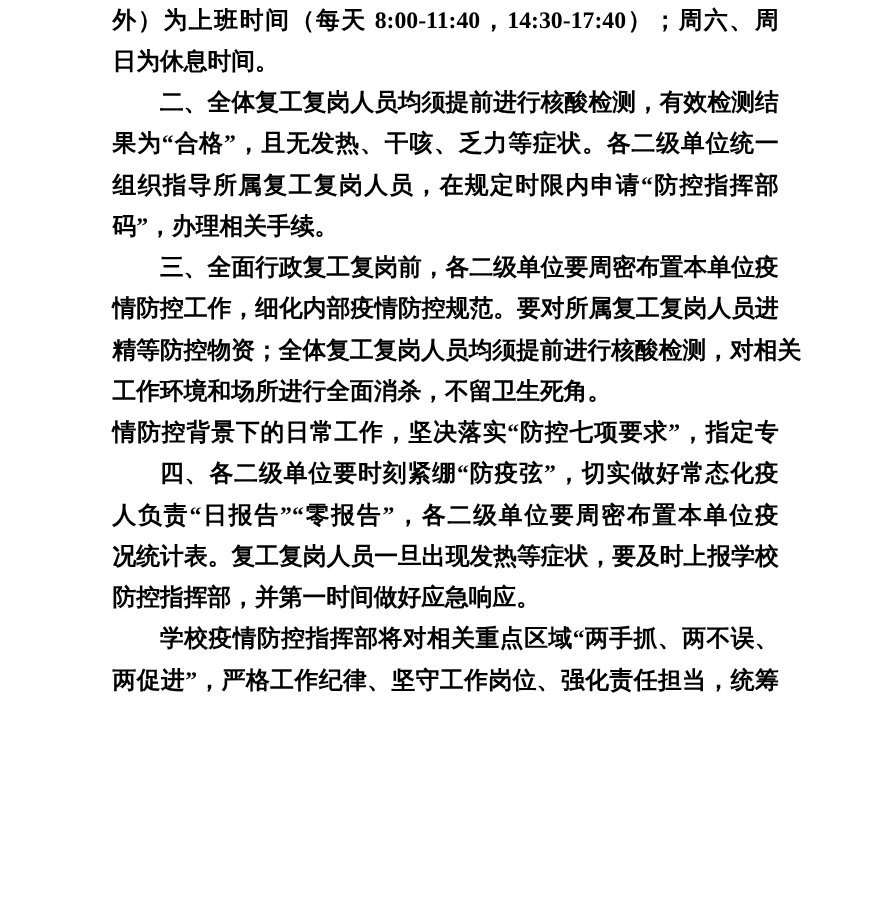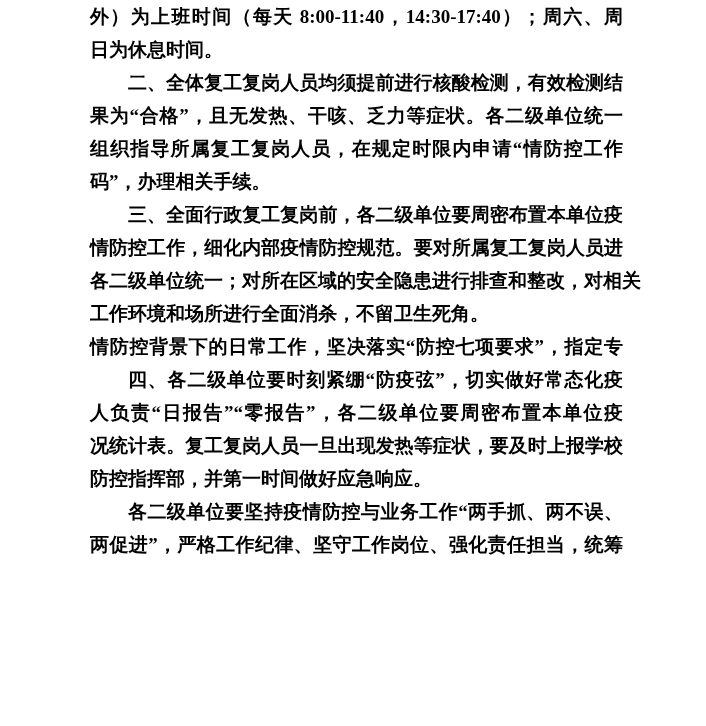--- a/index.html
+++ b/index.html
@@ -58,39 +58,39 @@
   <div class="textblock">
 
     <div>
       <div class="line full">外）为上班时间（每天 8:00-11:40，14:30-17:40）；周六、周</div>
       <div class="line end">日为休息时间。</div>
     </div>
 
     <div>
       <div class="line full indent">二、全体复工复岗人员均须提前进行核酸检测，有效检测结</div>
       <div class="line full">果为“合格”，且无发热、干咳、乏力等症状。各二级单位统一</div>
-      <div class="line full">组织指导所属复工复岗人员，在规定时限内申请“情防控工作</div>
+      <div class="line full">组织指导所属复工复岗人员，在规定时限内申请“防控指挥部</div>
       <div class="line end">码”，办理相关手续。</div>
     </div>
 
     <div>
       <div class="line full indent">三、全面行政复工复岗前，各二级单位要周密布置本单位疫</div>
       <div class="line full">情防控工作，细化内部疫情防控规范。要对所属复工复岗人员进</div>
-      <div class="line full">各二级单位统一；对所在区域的安全隐患进行排查和整改，对相关</div>
+      <div class="line full">精等防控物资；全体复工复岗人员均须提前进行核酸检测，对相关</div>
       <div class="line end">工作环境和场所进行全面消杀，不留卫生死角。</div>
     </div>
 
     <div>
       <div class="line full">情防控背景下的日常工作，坚决落实“防控七项要求”，指定专</div>
       <div class="line full indent">四、各二级单位要时刻紧绷“防疫弦”，切实做好常态化疫</div>
       <div class="line full">人负责“日报告”“零报告”，各二级单位要周密布置本单位疫</div>
       <div class="line full">况统计表。复工复岗人员一旦出现发热等症状，要及时上报学校</div>
       <div class="line end">防控指挥部，并第一时间做好应急响应。</div>
     </div>
 
     <div>
-      <div class="line full indent">各二级单位要坚持疫情防控与业务工作“两手抓、两不误、</div>
+      <div class="line full indent">学校疫情防控指挥部将对相关重点区域“两手抓、两不误、</div>
       <div class="line full">两促进”，严格工作纪律、坚守工作岗位、强化责任担当，统筹</div>
     </div>
 
 
   </div>
 </div>
 
 </body></html>

